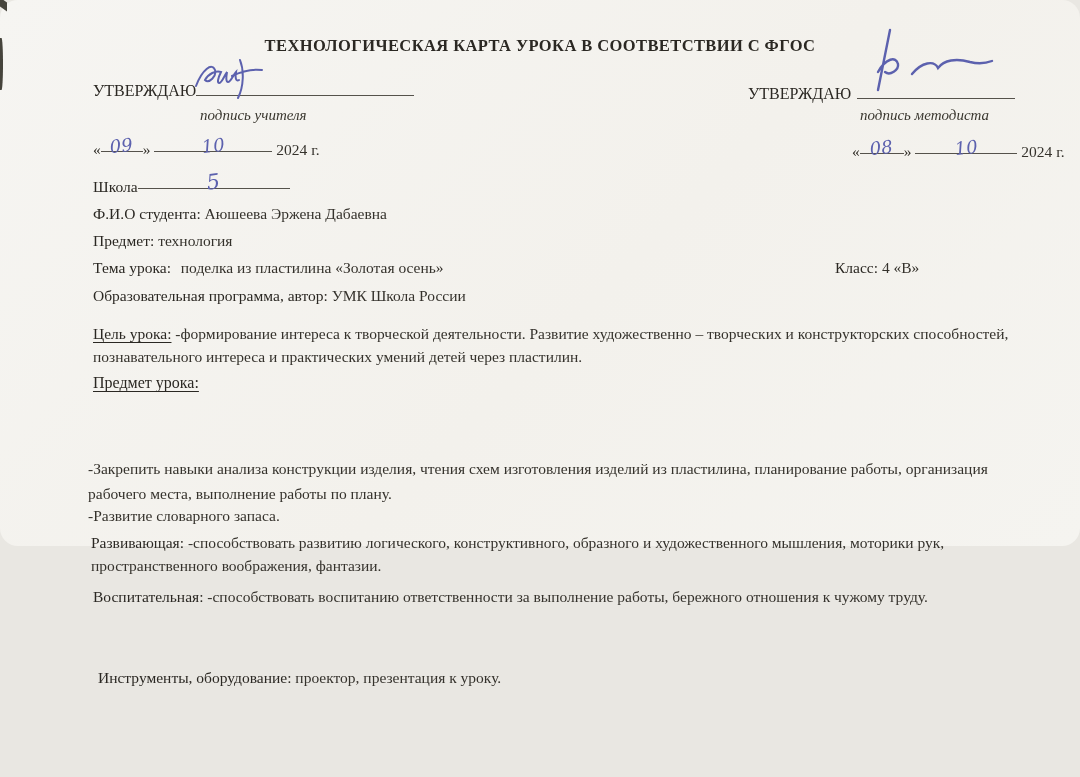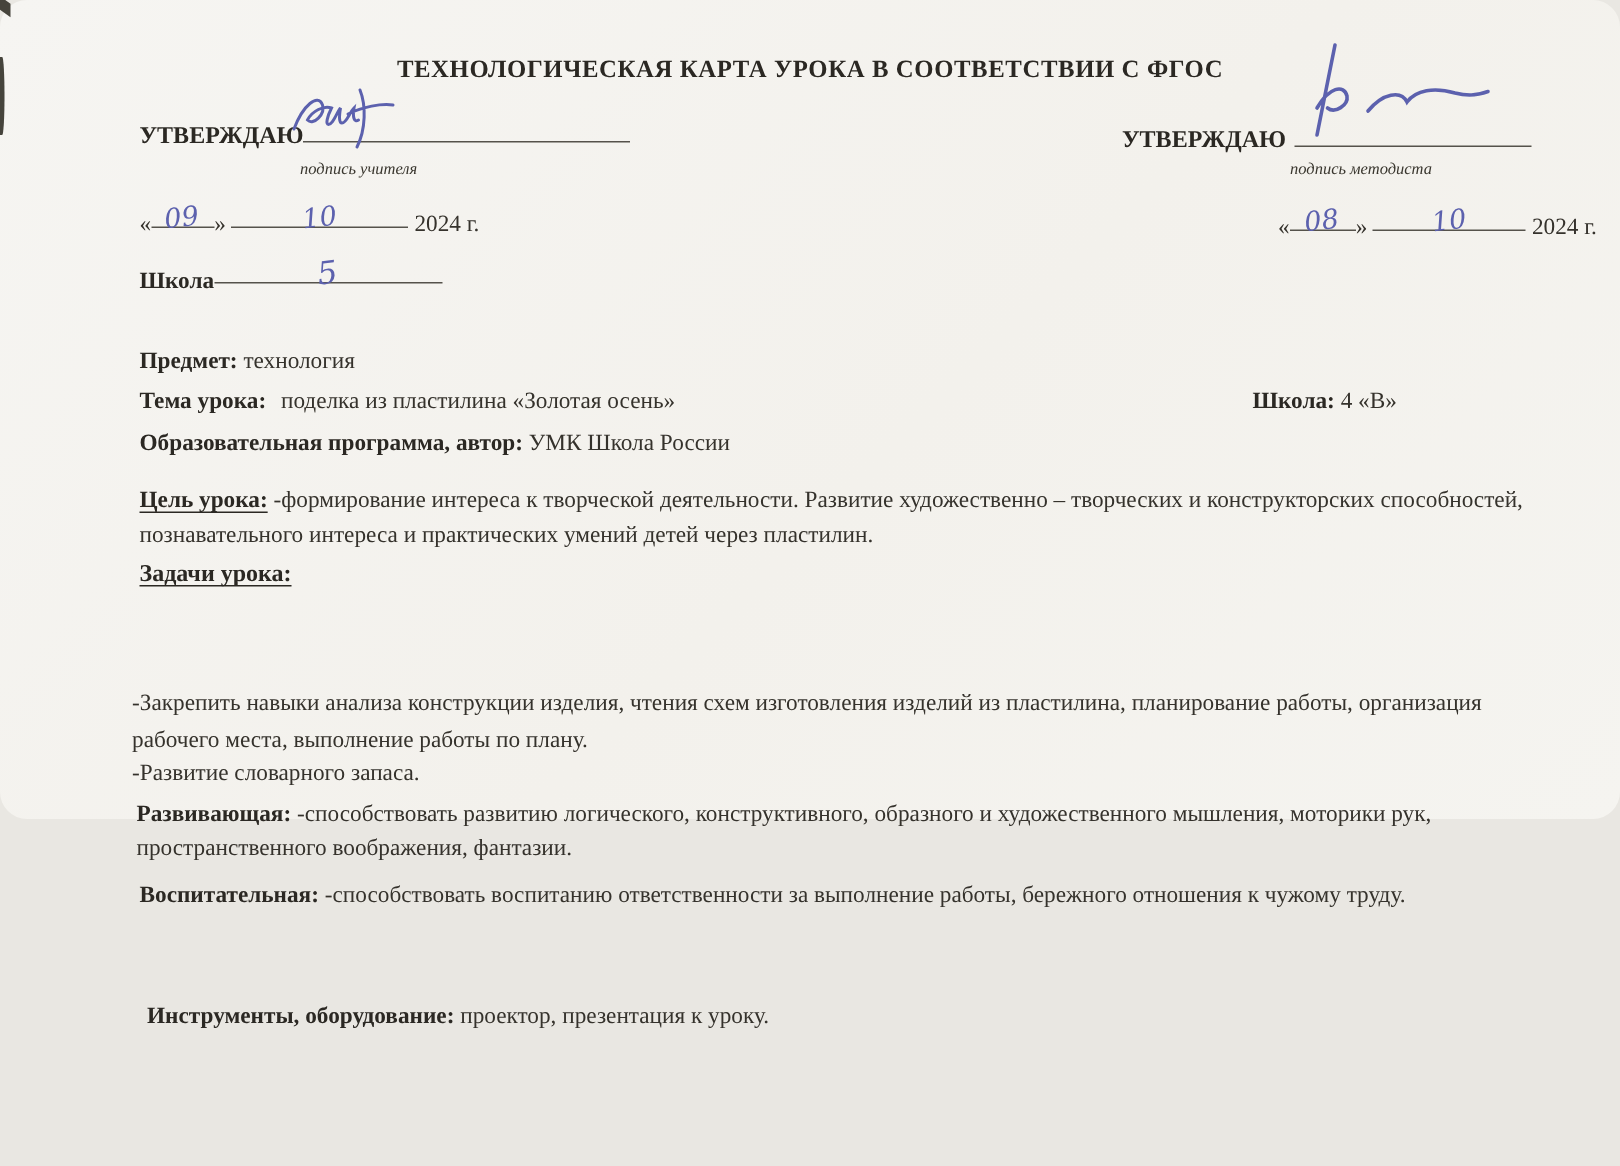--- a/index.html
+++ b/index.html
@@ -8,42 +8,42 @@
     font-family:"Liberation Serif","DejaVu Serif",serif;
     background:#e9e7e2;
   }
   .page{
     position:relative;width:1080px;height:546px;
     background:linear-gradient(135deg,#f6f5f2 0%,#f3f1ec 55%,#f5f4f0 100%);
     color:#35322c;
     border-radius:18px;
   }
   .abs{position:absolute;}
-  .b{font-weight:700;color:#2b2823;}
+  .b{font-weight:400;color:#2b2823;}
   .title{
     top:36px;left:0;width:100%;text-align:center;
     font-weight:700;font-size:16.5px;letter-spacing:.4px;color:#2b2823;
   }
   .line{font-size:15.5px;line-height:23px;}
   .wrapblock{width:925px;}
   .u{text-decoration:underline;text-underline-offset:3px;}
   .sigline{
     display:inline-block;vertical-align:baseline;
     border-bottom:1.6px solid #55524b;height:14px;
   }
   .du{
     display:inline-block;vertical-align:baseline;text-align:center;
     border-bottom:1.4px solid #55524b;height:14px;
   }
   .ink{
     color:#5c61ae;font-style:italic;font-size:18px;
     display:inline-block;transform:rotate(-7deg) translateY(-3px);
     font-family:"DejaVu Serif",serif;
   }
-  .caption{font-style:italic;font-size:11px;color:#3a372f;}
+  .caption{font-style:italic;font-size:15px;color:#3a372f;}
   .sig-svg{position:absolute;pointer-events:none;}
   .artifact{position:absolute;background:#46443c;}
   .label-gap{display:inline-block;width:6px;}
 </style>
 </head>
 <body>
 
 <div class="page">
 
   <div class="artifact" style="left:0;top:0;width:7px;height:9px;transform:skewY(35deg);"></div>
@@ -74,47 +74,51 @@
   <div class="abs line" style="left:852px;top:139px;">
     <span>«</span><span class="du" style="width:44px;"><span class="ink">08</span></span><span>»</span>
     <span class="du" style="width:102px;"><span class="ink">10</span></span>
     <span>2024 г.</span>
   </div>
 
   <div class="abs line" style="left:93px;top:174px;">
     <span class="b">Школа</span><span class="du" style="width:152px;"><span class="ink" style="font-size:21px;">5</span></span>
   </div>
 
+  <div class="abs line" style="left:93px;top:202px;">
+    <span class="b">Ф.И.О студента:</span>
+    <span>Аюшеева Эржена Дабаевна</span>
+  </div>
 
   <div class="abs line" style="left:93px;top:229px;">
     <span class="b">Предмет:</span>
     <span>технология</span>
   </div>
 
   <div class="abs line" style="left:93px;top:256px;">
     <span class="b">Тема урока:</span><span class="label-gap"></span>
     <span>поделка из пластилина «Золотая осень»</span>
   </div>
   <div class="abs line" style="left:835px;top:256px;">
-    <span class="b">Школа:</span>
+    <span class="b">Класс:</span>
     <span>4 «В»</span>
   </div>
 
   <div class="abs line" style="left:93px;top:284px;">
     <span class="b">Образовательная программа, автор:</span>
     <span>УМК Школа России</span>
   </div>
 
   <div class="abs line wrapblock" style="left:93px;top:322px;">
     <span class="b u">Цель урока:</span>
     <span>-формирование интереса к творческой деятельности. Развитие художественно – творческих и конструкторских способностей, познавательного интереса и практических умений детей через пластилин.</span>
   </div>
 
   <div class="abs line" style="left:93px;top:371px;">
-    <span class="b u" style="font-size:16px;">Задачи урока:</span>
+    <span class="b u" style="font-size:16px;">Предмет урока:</span>
   </div>
 
 
   <div class="abs wrapblock" style="left:88px;top:456px;font-size:15.5px;line-height:25px;">
     <span>-Закрепить навыки анализа конструкции изделия, чтения схем изготовления изделий из пластилина, планирование работы, организация рабочего места, выполнение работы по плану.</span>
   </div>
 
   <div class="abs line" style="left:88px;top:504px;text-align:center;">
     <span>-Развитие словарного запаса.</span>
   </div>

